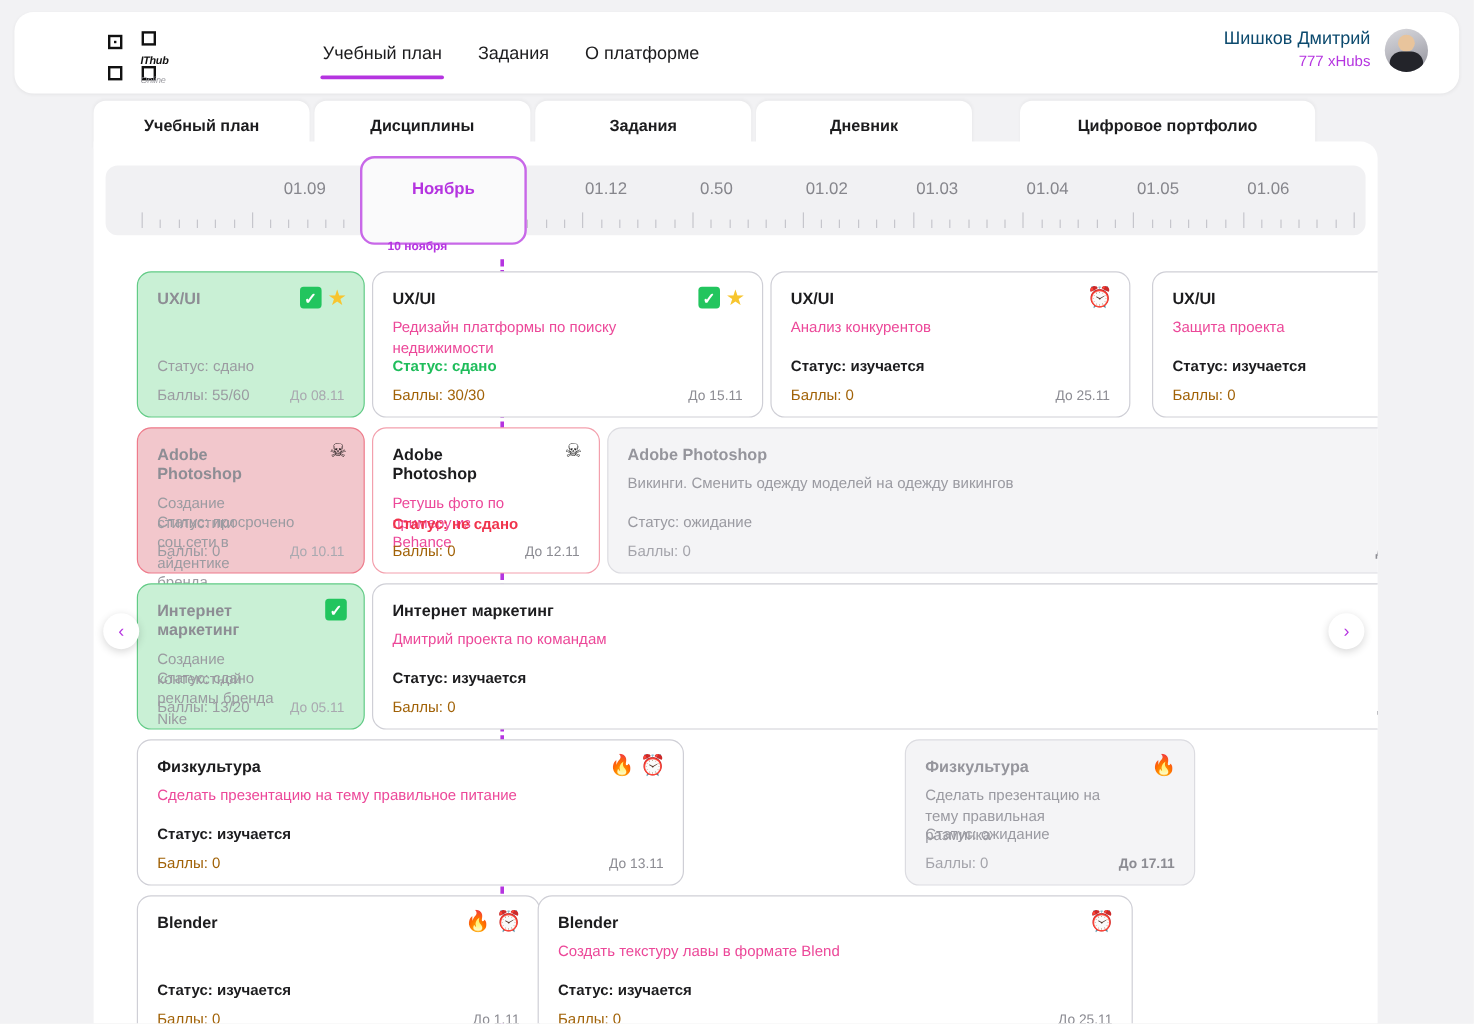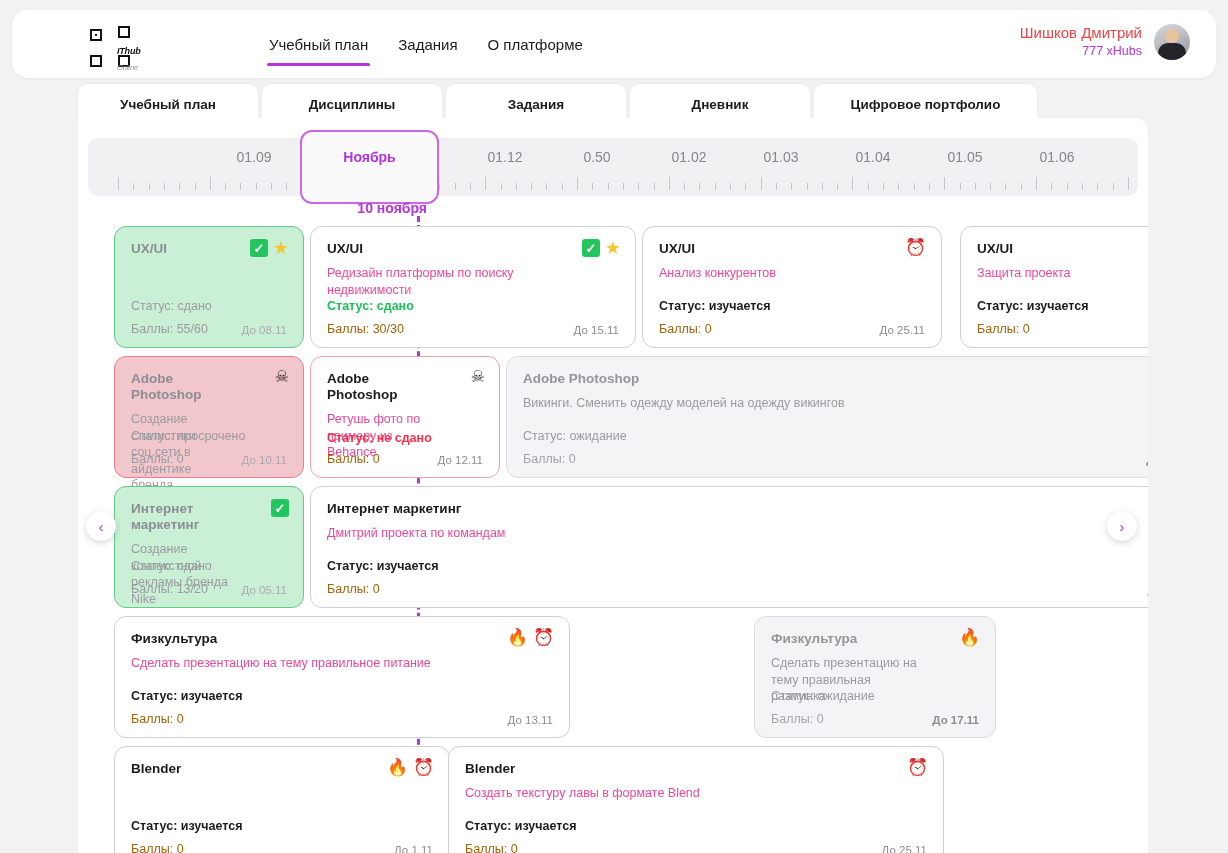--- a/index.html
+++ b/index.html
@@ -43,21 +43,21 @@
     text-decoration: none; padding: 4px 2px;
   }
   .mainnav a.active::after {
     content: ""; position: absolute; left: 0; right: 0; bottom: -9px;
     height: 3px; background: #b534e0; border-radius: 2px;
   }
 
   .user { position: absolute; right: 26px; top: 13px; display: flex;
           align-items: center; gap: 12px; }
   .user .txt { text-align: right; }
-  .user .uname { font-size: 15px; color: #ef4444; line-height: 1.35; }
+  .user .uname { font-size: 15px; color: #0c4a6e; line-height: 1.35; }
   .user .ubal { font-size: 12.5px; color: #b534e0; line-height: 1.35; }
   .avatar {
     width: 36px; height: 36px; border-radius: 50%;
     background: linear-gradient(160deg,#d9d9dd 0%,#bfbfc6 40%,#8f8f98 100%);
     position: relative; overflow: hidden; flex: 0 0 auto;
   }
   .avatar::before {
     content: ""; position: absolute; left: 11px; top: 5px;
     width: 14px; height: 14px; border-radius: 50%; background: #e8c49c;
   }
@@ -68,21 +68,21 @@
 
   
   .tabs { position: absolute; left: 78px; top: 84px; display: flex; gap: 4px; }
   .tab {
     width: 180px; height: 40px; background: #ffffff;
     border-radius: 10px 10px 0 0;
     display: flex; align-items: center; justify-content: center;
     font-size: 13.5px; font-weight: bold; color: #1c1c1e;
     box-shadow: 0 -1px 3px rgba(0,0,0,0.04);
   }
-  .tab.w-wide { width: 223px; }
+  .tab.w-wide { width: 246px; margin-left: 36px; }
 
   
   .panel {
     position: absolute; left: 78px; top: 118px;
     width: 1070px; height: 735px;
     background: #ffffff; border-radius: 0 14px 0 0;
     overflow: hidden;
   }
 
   
@@ -102,22 +102,22 @@
   }
   .tl-ticks i.maj { height: 13px; }
   .tl-ticks i.min { height: 7px; }
   .tl-current {
     position: absolute; top: -8px; height: 74px; width: 168px;
     border: 2px solid #c868e8; border-radius: 12px;
     background: #fafafb;
   }
   .tl-current .tl-label { color: #b534e0; font-weight: bold; margin-top: 17px; }
   .tl-today {
-    position: absolute; top: 82px; font-size: 14px; font-weight: bold;
-    color: #b534e0; text-align: right; white-space: nowrap;
+    position: absolute; top: 82px; font-size: 10px; font-weight: bold;
+    color: #b534e0; text-align: left; white-space: nowrap;
   }
 
   
   .todayline {
     position: absolute; top: 98px; bottom: 0; width: 0;
     border-left: 3px dashed #b534e0;
   }
 
   
   .rows { position: absolute; left: 0; top: 108px; right: 0; bottom: 0; }

